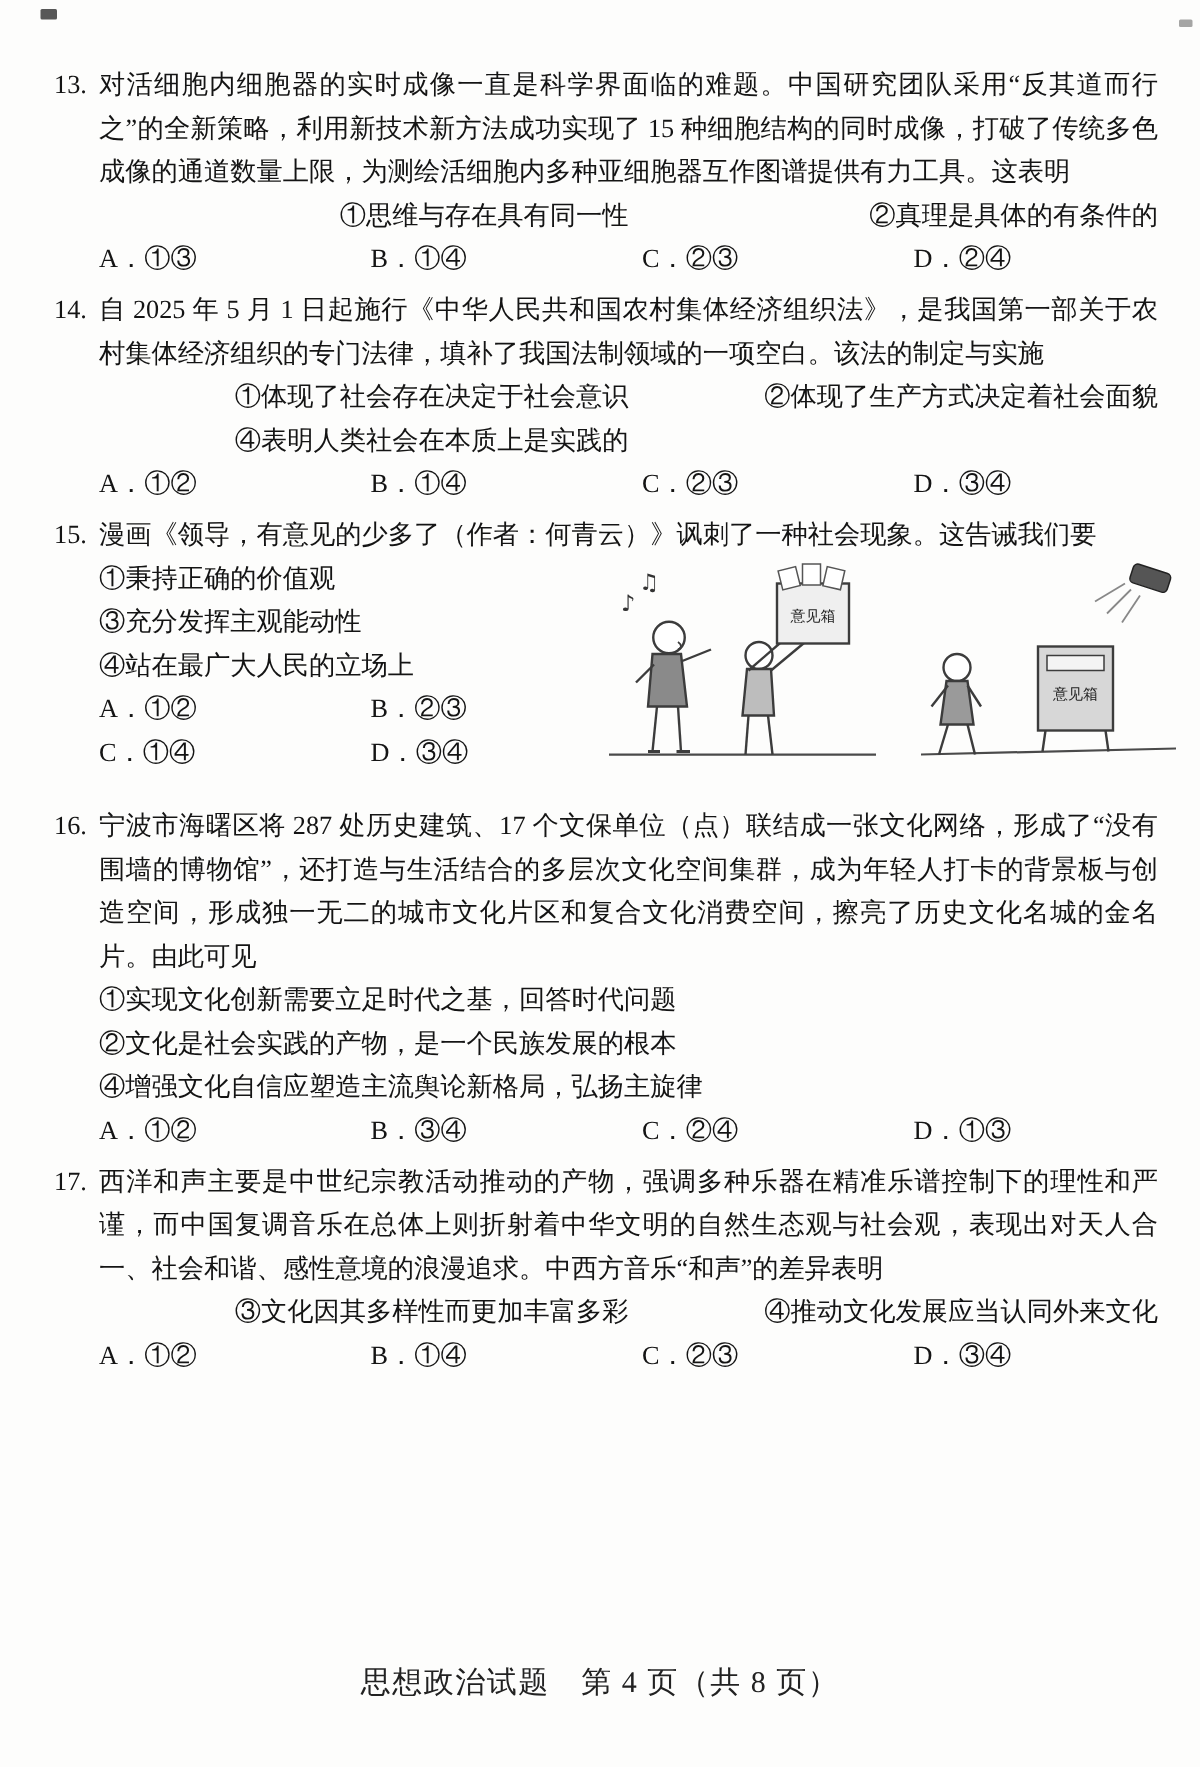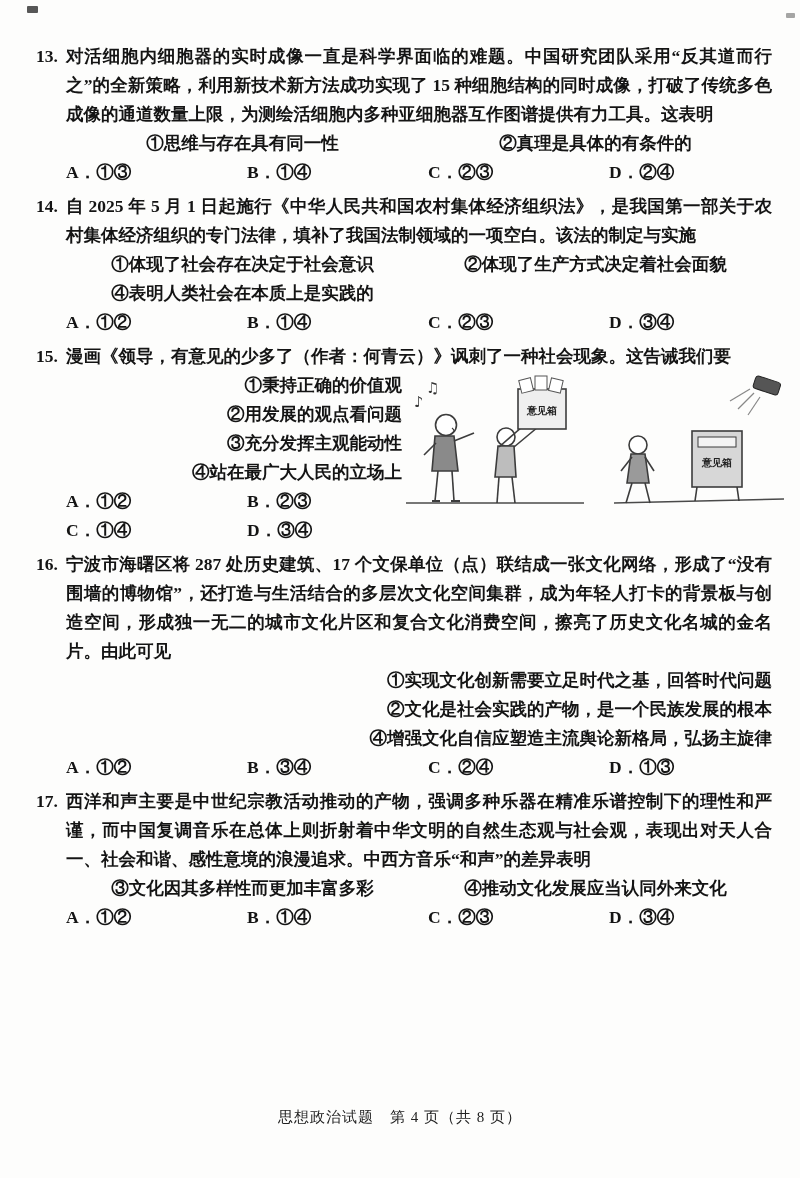--- a/index.html
+++ b/index.html
@@ -17,40 +17,40 @@
   .mark-tl { left: 27px; top: 6px; width: 11px; height: 7px; opacity: .85; border-radius: 1px; }
   .mark-tr { left: 786px; top: 13px; width: 9px; height: 5px; opacity: .45; border-radius: 1px; }
 
   .content {
     position: absolute;
     left: 36px; right: 28px; top: 42px;
     font-size: 17.5px;
     line-height: 29px;
     text-align: justify;
   }
-  .q { position: relative; padding-left: 30px; margin-bottom: 5px; font-weight: bold; }
+  .q { position: relative; padding-left: 30px; margin-bottom: 5px; }
   .qnum { position: absolute; left: 0; top: 0; }
   .stem { text-align: justify; }
-  .optrow2 { display: grid; grid-template-columns: 1fr 1fr; text-align: center; }
+  .optrow2 { display: grid; grid-template-columns: 1fr 1fr; text-align: right; }
   .ansrow  { display: grid; grid-template-columns: 1fr 1fr 1fr 1fr; text-align: left; gap: 18px; }
-  .optline { text-align: right; }
+  .optline { text-align: left; }
 
   
   .q15-body { display: flex; align-items: flex-start; }
   .q15-left { width: 336px; flex: 0 0 336px; text-align: left; }
   .ansrow2 { display: grid; grid-template-columns: 181px 1fr; text-align: left; }
   .q15-cartoon { flex: 1; position: relative; margin-top: 2px; }
   .q15-cartoon svg { display: block; }
 
   .footer {
     position: absolute;
     left: 0; right: 0;
     top: 1108px;
     text-align: center;
-    font-size: 15px;
+    font-size: 20px;
     color: #222;
     letter-spacing: 1px;
   }
 </style>
 </head>
 <body>
 
 <div class="sheet">
   <div class="mark mark-tl"></div>
   <div class="mark mark-tr"></div>
@@ -89,21 +89,20 @@
         <span>D．③④</span>
       </div>
     </div>
 
     <div class="q">
       <span class="qnum">15.</span>
       <div class="stem">漫画《领导，有意见的少多了（作者：何青云）》讽刺了一种社会现象。这告诫我们要</div>
       <div class="q15-body">
         <div class="q15-left">
           <div class="optline">①秉持正确的价值观</div>
-          <div class="optline">②用发展的观点看问题</div>
           <div class="optline">③充分发挥主观能动性</div>
           <div class="optline">④站在最广大人民的立场上</div>
           <div class="ansrow2">
             <span>A．①②</span>
             <span>B．②③</span>
           </div>
           <div class="ansrow2">
             <span>C．①④</span>
             <span>D．③④</span>
           </div>

